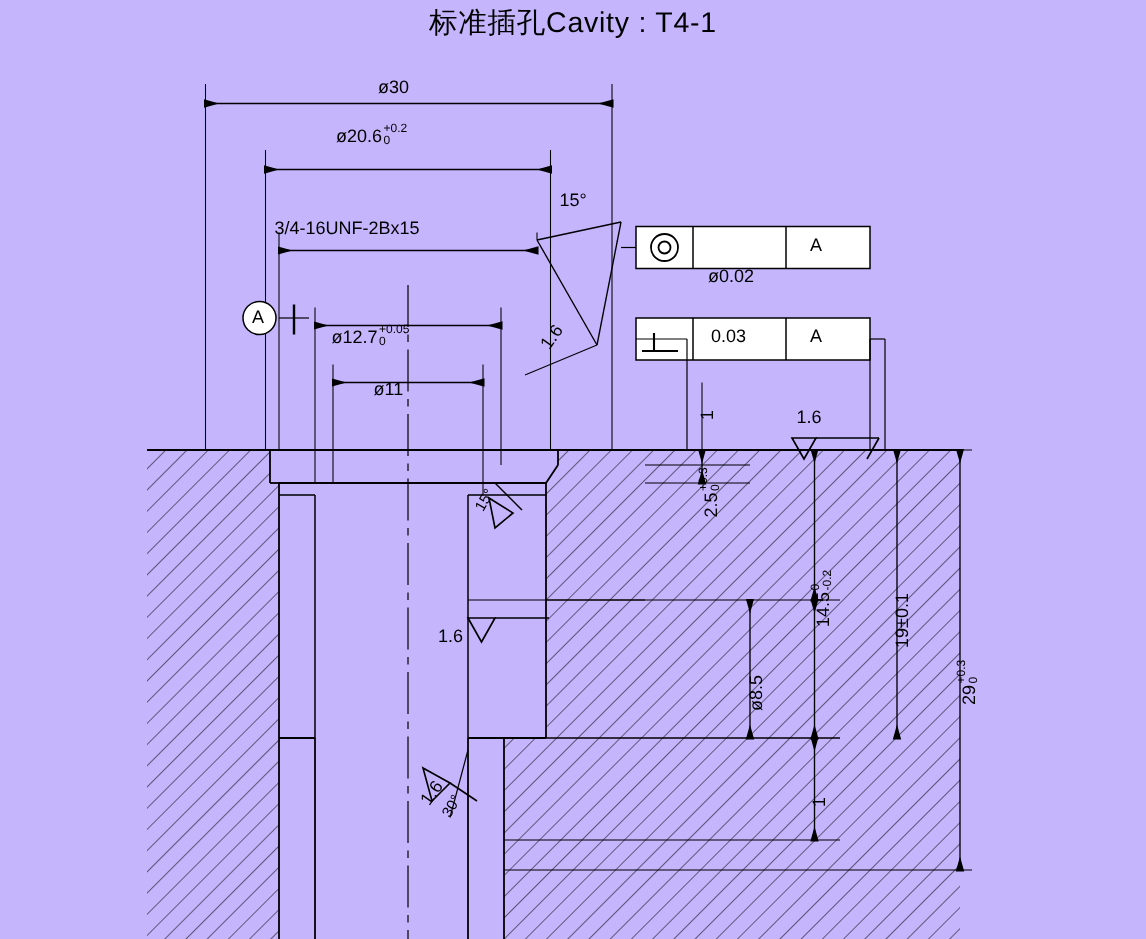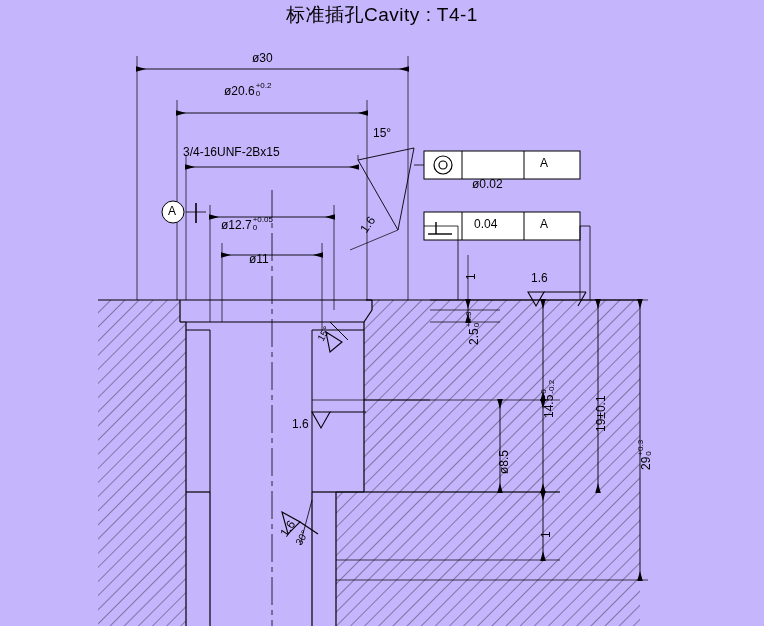--- a/index.html
+++ b/index.html
@@ -240,21 +240,21 @@
   <div class="lbl" style="left:221px; top:196px;margin-top:20px;"><span>ø12.7</span><span class="frac"><span>+0.05</span><span>0</span></span></div>
 
   <div class="lbl" style="left:249px; top:253px;">ø11</div>
 
   <div class="lbl small" style="left:168px; top:205px; font-size:12px;">A</div>
 
   <div class="lbl" style="left:373px; top:127px;">15°</div>
 
   <div class="lbl" style="left:472px; top:157px;margin-top:21px;">ø0.02</div>
   <div class="lbl" style="left:540px; top:157px;">A</div>
-  <div class="lbl" style="left:474px; top:218px;">0.04</div>
+  <div class="lbl" style="left:474px; top:218px;">0.03</div>
   <div class="lbl" style="left:540px; top:218px;">A</div>
 
   <div class="lbl" style="left:531px; top:272px;">1.6</div>
   <div class="lbl" style="left:292px; top:418px;">1.6</div>
   <div class="lbl rot90" style="left:358px; top:228px; transform: rotate(-55deg);">1.6</div>
   <div class="lbl rot90" style="left:278px; top:532px; transform: rotate(-55deg);">1.6</div>
 
   <div class="lbl small rotneg" style="left:316px; top:338px; transform: rotate(-60deg);">15°</div>
   <div class="lbl small rotneg" style="left:294px; top:542px; transform: rotate(-60deg);">30°</div>
 

